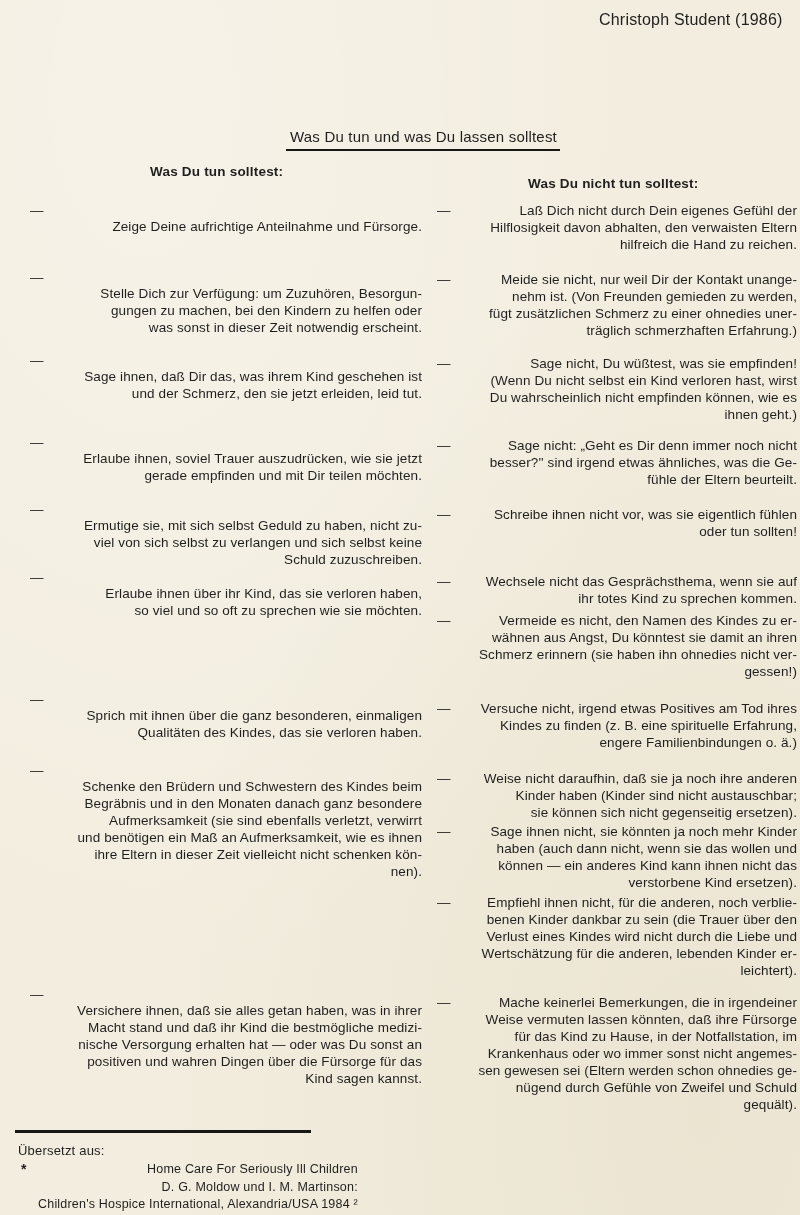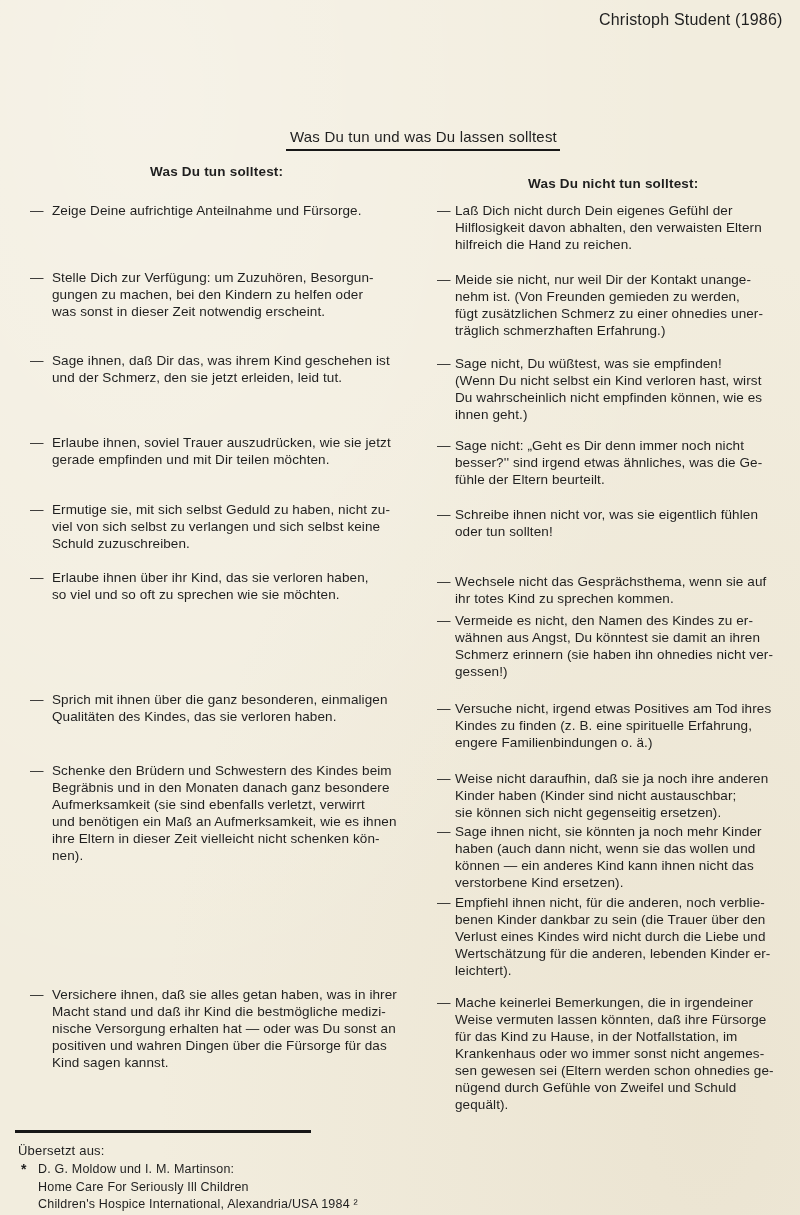--- a/index.html
+++ b/index.html
@@ -6,20 +6,21 @@
   * { box-sizing: border-box; }
   html,body { margin:0; padding:0; }
   body { font-family:"Liberation Sans", sans-serif; }
   .page {
     position:relative; width:800px; height:1215px; overflow:hidden;
     color:var(--ink);
     background:
       radial-gradient(ellipse at 18% 8%, rgba(255,255,255,0.30), transparent 60%),
       radial-gradient(ellipse at 88% 92%, rgba(208,192,160,0.20), transparent 55%),
       var(--paper);
+    text-align: right;
   }
   .author {
     position:absolute; top:11px; left:599px;
     font-size:16px; letter-spacing:0.2px; white-space:nowrap;
   }
   .title {
     position:absolute; top:66px; left:198px;
     font-size:15px; font-weight:bold; letter-spacing:0.4px; white-space:nowrap;
     padding:0 10px 5px 13px; border-bottom:3px solid #171717;
   }
@@ -34,21 +35,21 @@
   }
   .hdr-left  { left:150px; top:164px; }
   .hdr-right { left:528px; top:176px; }
 
   .item { position:absolute; }
   .item .dash { position:absolute; left:0; top:0; font-size:13.5px; line-height:17px; }
   .item .item-text {
     white-space:pre-line; font-size:13.5px; line-height:17px; letter-spacing:0.1px;
   }
   .col-left  .item { left:30px;  width:392px; }
-  .col-left  .item .item-text { margin-left:22px; }
+  .col-left  .item .item-text { margin-left:22px;margin-top:16px; }
   .col-right .item { left:437px; width:360px; }
   .col-right .item .item-text { margin-left:18px; }
 
   .footer-rule {
     position:absolute; left:15px; top:1130px; width:296px; height:3px;
     background:#171717;
   }
   .footer-intro {
     position:absolute; left:18px; top:1143px; font-size:13px; letter-spacing:0.2px;
   }
@@ -206,17 +207,17 @@
 sen gewesen sei (Eltern werden schon ohnedies ge-
 nügend durch Gefühle von Zweifel und Schuld
 gequält).</div>
       </div>
     </div>
 
   <div class="footer-rule"></div>
   <div class="footer-intro">Übersetzt aus:</div>
   <div class="footnote-marker">*</div>
   <div class="footer-lines">
+    <div>Home Care For Seriously Ill Children</div>
     <div>D. G. Moldow und I. M. Martinson:</div>
-    <div>Home Care For Seriously Ill Children</div>
     <div>Children's Hospice International, Alexandria/USA 1984 ²</div>
   </div>
 </div>
 
 </body></html>

